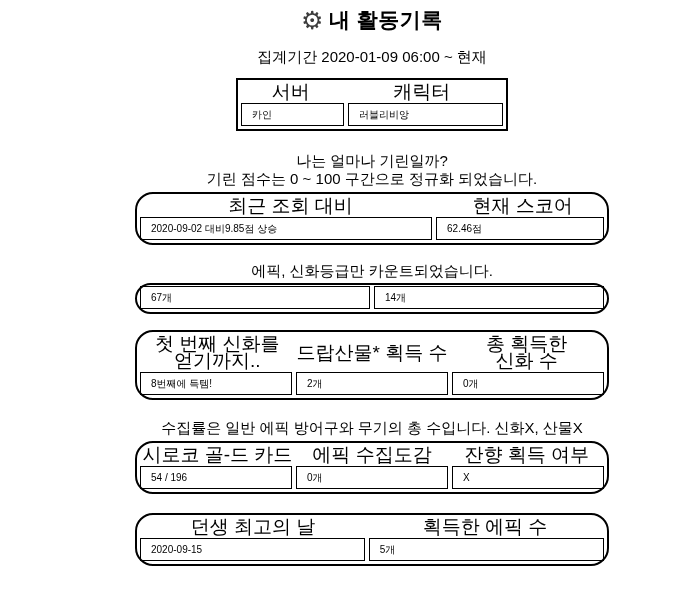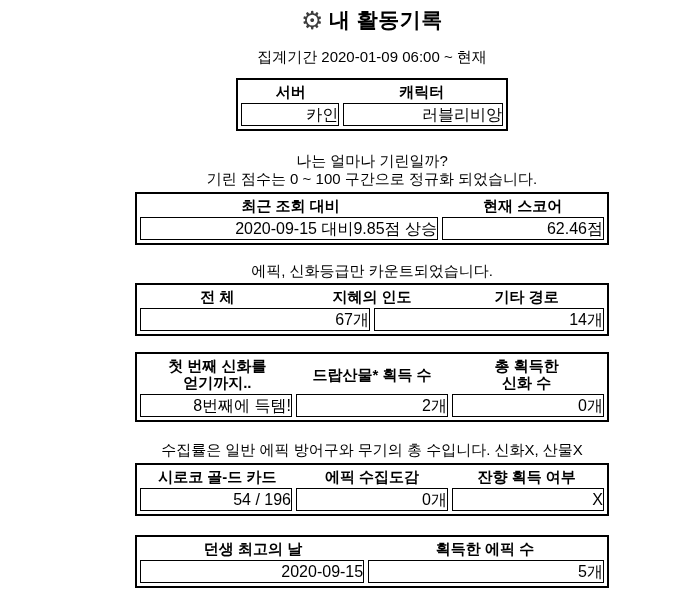--- a/index.html
+++ b/index.html
@@ -40,39 +40,39 @@
     font-size: 15px;
     line-height: 18px;
   }
 
   .tbl {
     border: 2px solid #000;
     background: #fff;
     padding: 1px 3px 3px 3px;
     margin-left: auto; margin-right: auto;
   }
-  .tbl.wide { width: 474px; }
+  .tbl.wide { width: 474px; border-radius: 18px; }
   .tbl.narrow { width: 272px; }
 
   .hrow { display: flex; }
   .hcell {
     display: flex; align-items: center; justify-content: center;
     text-align: center;
-    font-size: 15px;
-    font-weight: bold;
+    font-size: 19px;
+    font-weight: normal;
     padding: 2px 0 3px 0;
     white-space: pre-line;
     line-height: 17px;
   }
   .vrow { display: flex; gap: 4px; }
   .vcell {
     border: 1px solid #000;
-    text-align: right;
-    font-size: 16px;
-    padding: 2px 0;
+    text-align: left;
+    font-size: 10px;
+    padding: 2px 10px;
     line-height: 17px;
   }
 
   
   .f1   { flex: 1; }
   .f164 { flex: 1.64; }
   .f185 { flex: 1.85; }
   .f095 { flex: 0.95; }
 
   
@@ -111,33 +111,28 @@
 
     <div class="note" id="giraffe-question">나는 얼마나 기린일까?</div>
     <div class="note">기린 점수는 0 ~ 100 구간으로 정규화 되었습니다.</div>
 
     <div class="tbl wide" id="score-table">
       <div class="hrow">
         <div class="hcell f185">최근 조회 대비</div>
         <div class="hcell f1">현재 스코어</div>
       </div>
       <div class="vrow">
-        <div class="vcell f185">2020-09-15 대비9.85점 상승</div>
+        <div class="vcell f185">2020-09-02 대비9.85점 상승</div>
         <div class="vcell f1">62.46점</div>
       </div>
     </div>
 
     <div class="note" id="count-note">에픽, 신화등급만 카운트되었습니다.</div>
 
     <div class="tbl wide" id="counts-table">
-      <div class="hrow">
-        <div class="hcell f1">전 체</div>
-        <div class="hcell f1">지혜의 인도</div>
-        <div class="hcell f1">기타 경로</div>
-      </div>
       <div class="vrow">
         <div class="vcell f1">67개</div>
         <div class="vcell f1">14개</div>
       </div>
     </div>
 
     <div class="tbl wide" id="mythic-table">
       <div class="hrow">
         <div class="hcell f1">첫 번째 신화를
 얻기까지..</div>

